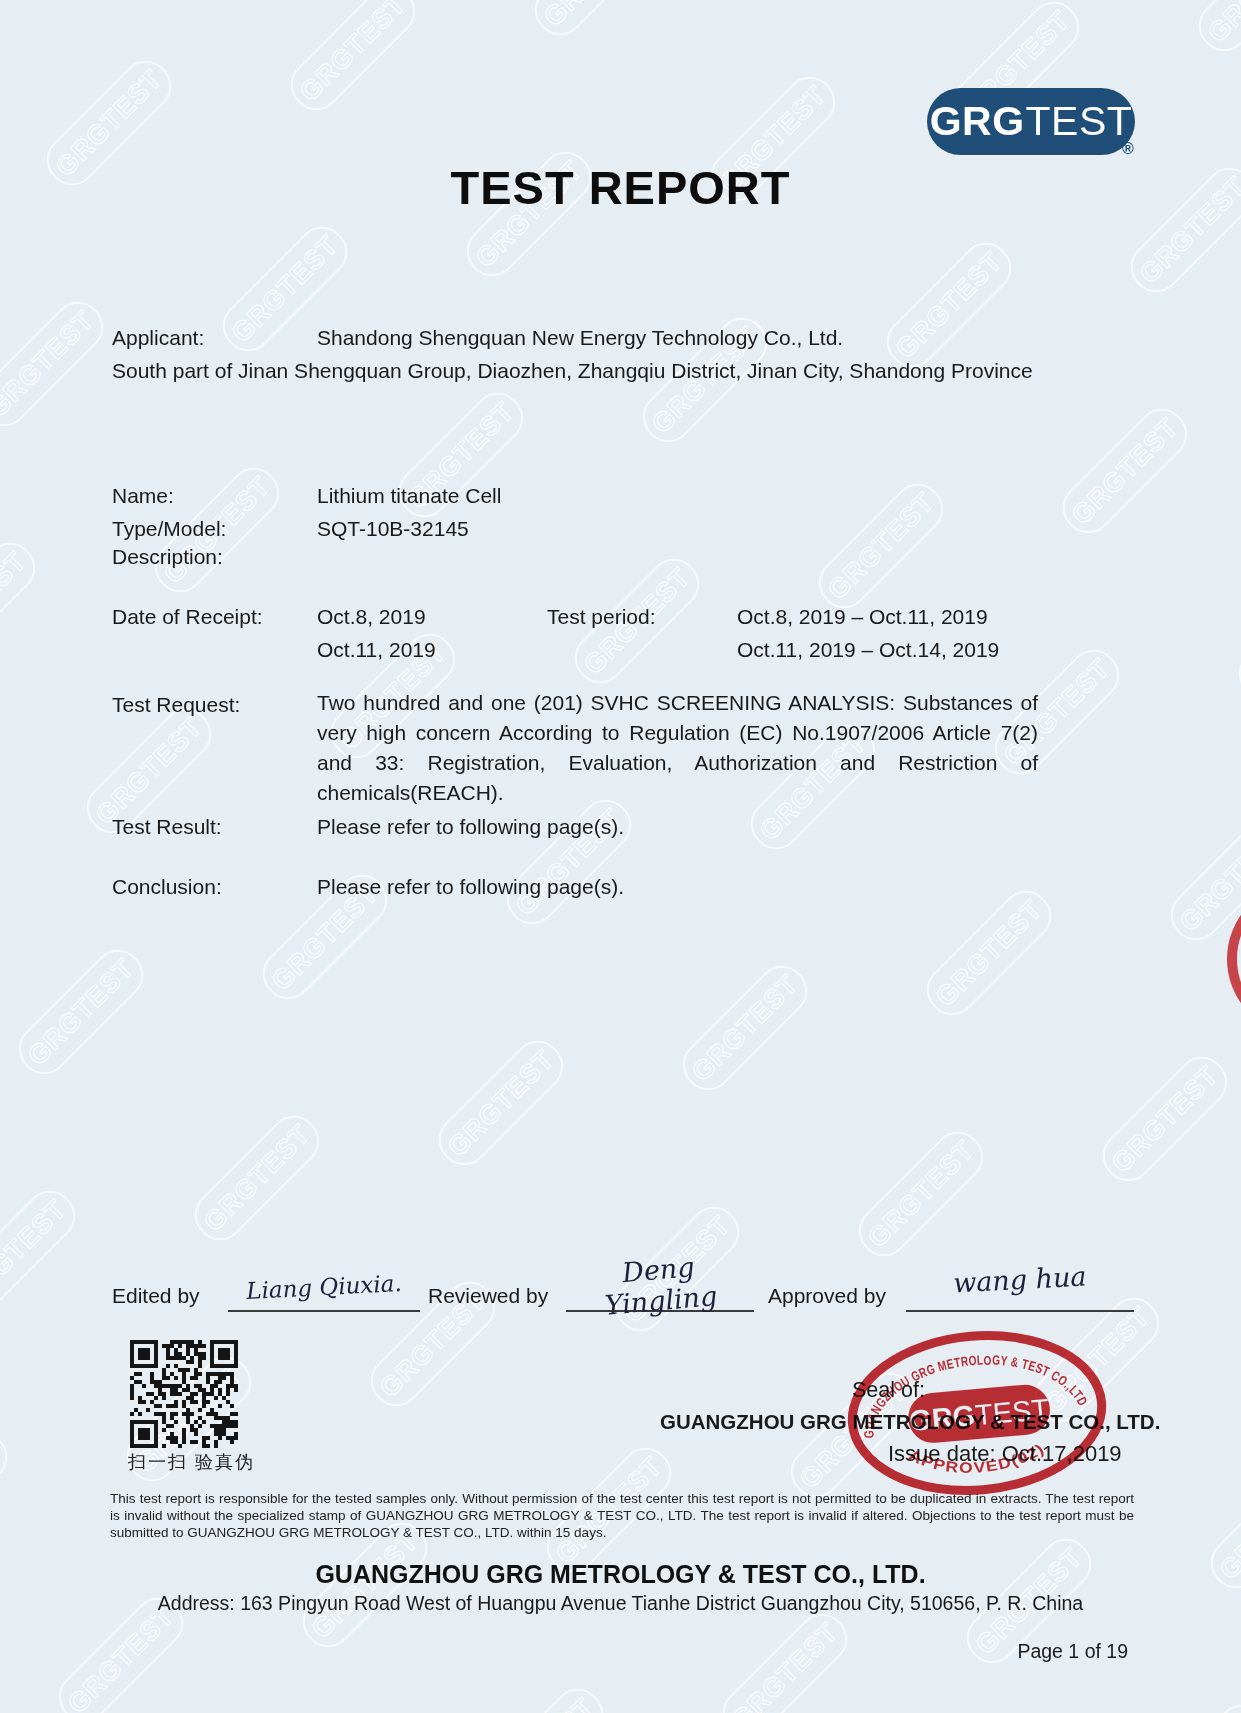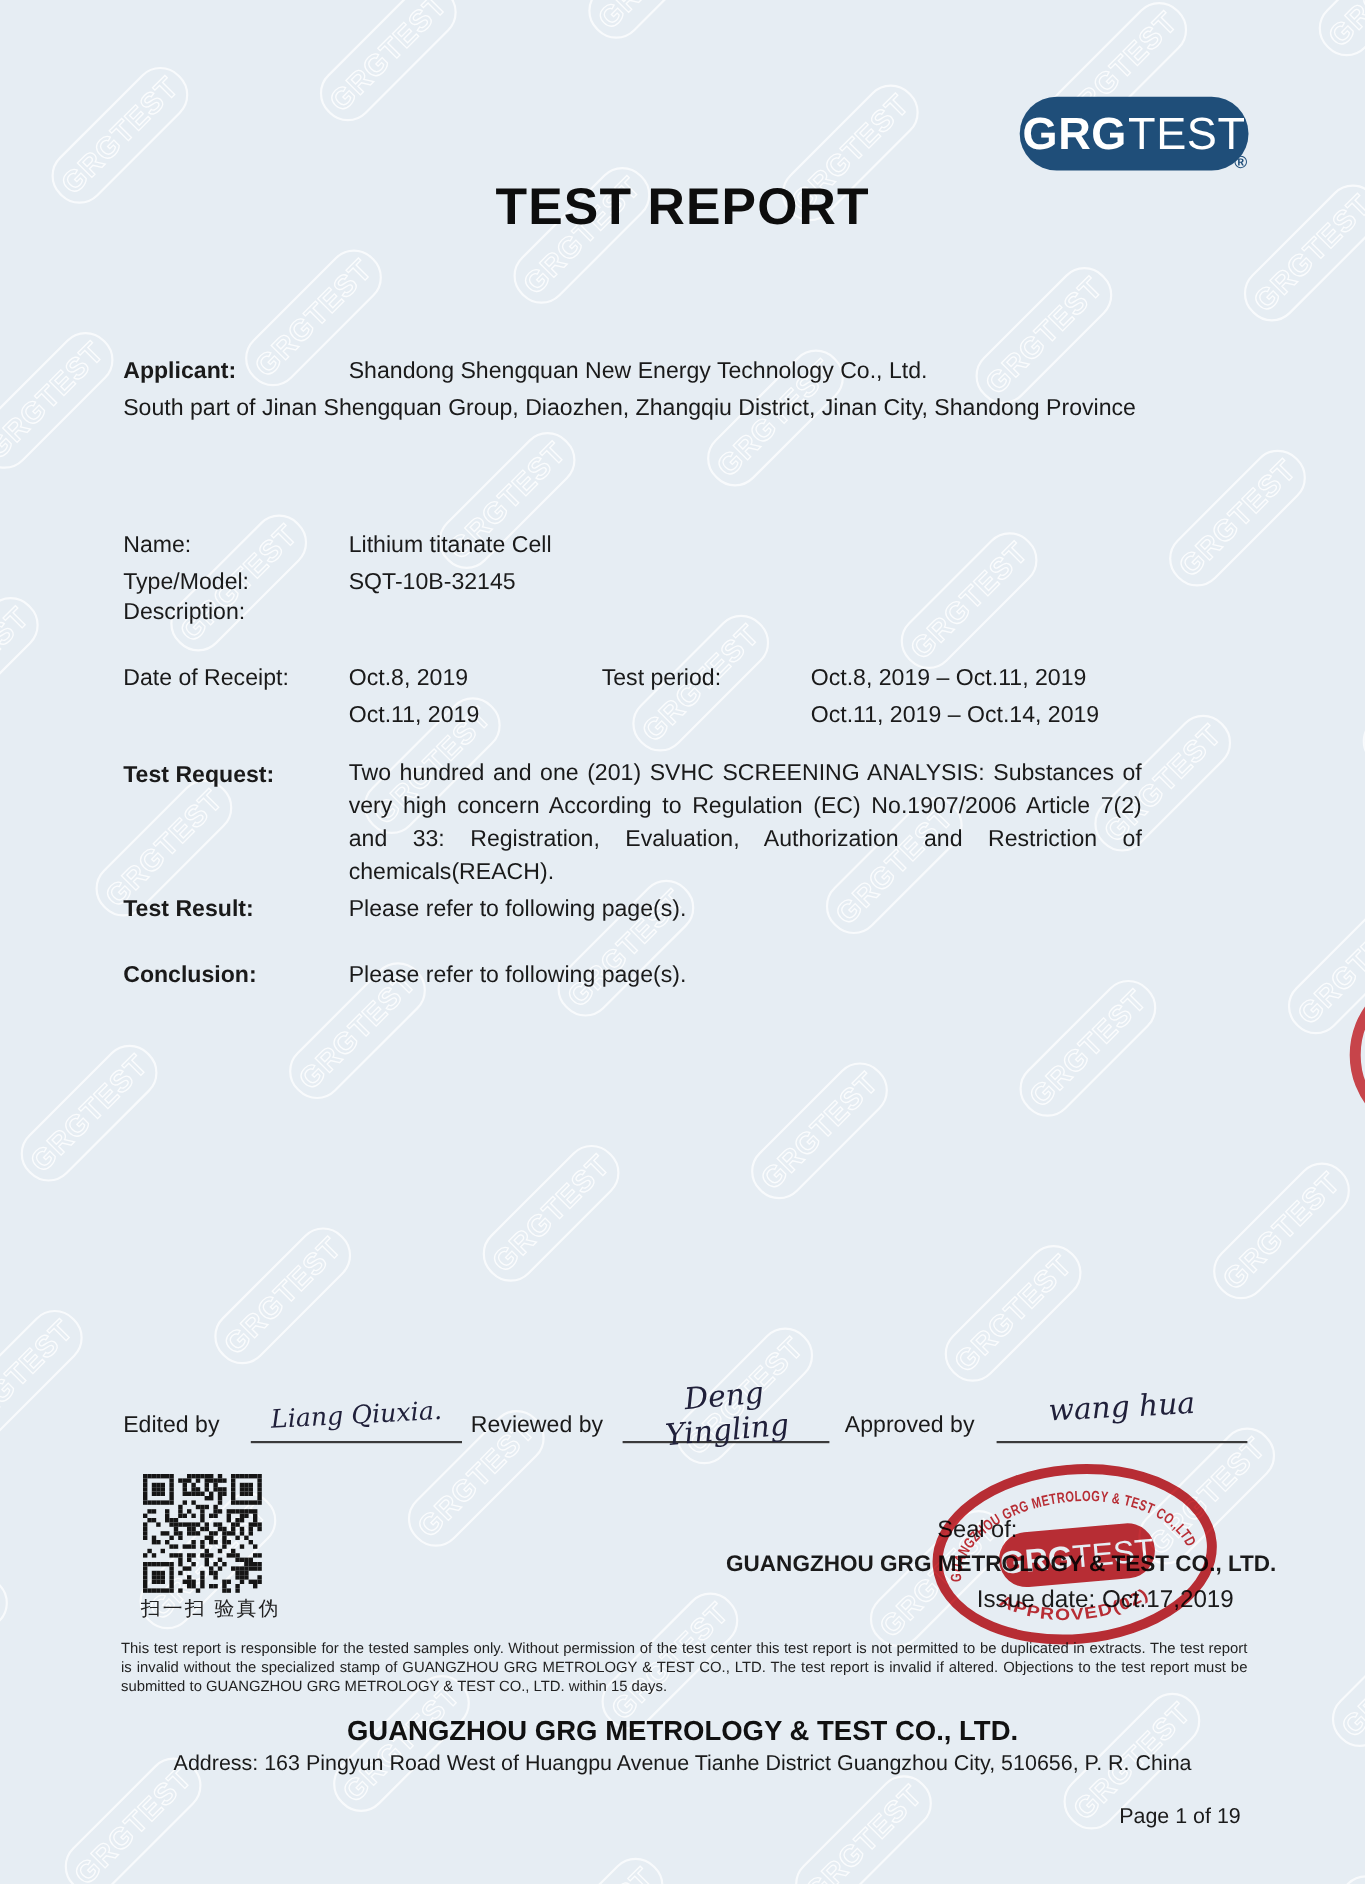--- a/index.html
+++ b/index.html
@@ -36,21 +36,21 @@
     color:#fff;font-size:41px;letter-spacing:.5px;
   }
   #logo .b{font-weight:800;}
   #logo .l{font-weight:400;margin-left:1px;}
   #logo-r{left:1122px;top:140px;font-size:16px;color:#1f4e79;font-weight:bold;}
   #title{left:0;top:160px;width:1241px;text-align:center;
     font-size:47px;font-weight:bold;letter-spacing:1px;color:#0d0d0d;}
   #codes{left:600px;top:216px;width:438px;text-align:right;
     font-size:21px;line-height:28px;color:#1c1c1c;}
   .row{left:112px;width:926px;display:flex;font-size:21px;line-height:33px;}
-  .lbl{width:205px;flex:0 0 205px;font-weight:bold;}
+  .lbl{width:205px;flex:0 0 205px;font-weight:normal;}
   .lbl2{width:190px;flex:0 0 190px;}
   .val{flex:1;}
   .just{text-align:justify;}
   .v1{width:230px;flex:0 0 230px;}
   #sample-intro{left:112px;top:446px;width:926px;font-size:21px;font-weight:bold;line-height:27px;}
   .tr-val{line-height:30px;}
   
   .sig-label{font-size:21px;}
   .sig-line{border-bottom:2px solid #3a3a3a;text-align:center;}
   .hand{font-family:"DejaVu Serif","Liberation Serif",serif;font-style:italic;color:#20203a;display:inline-block;}

